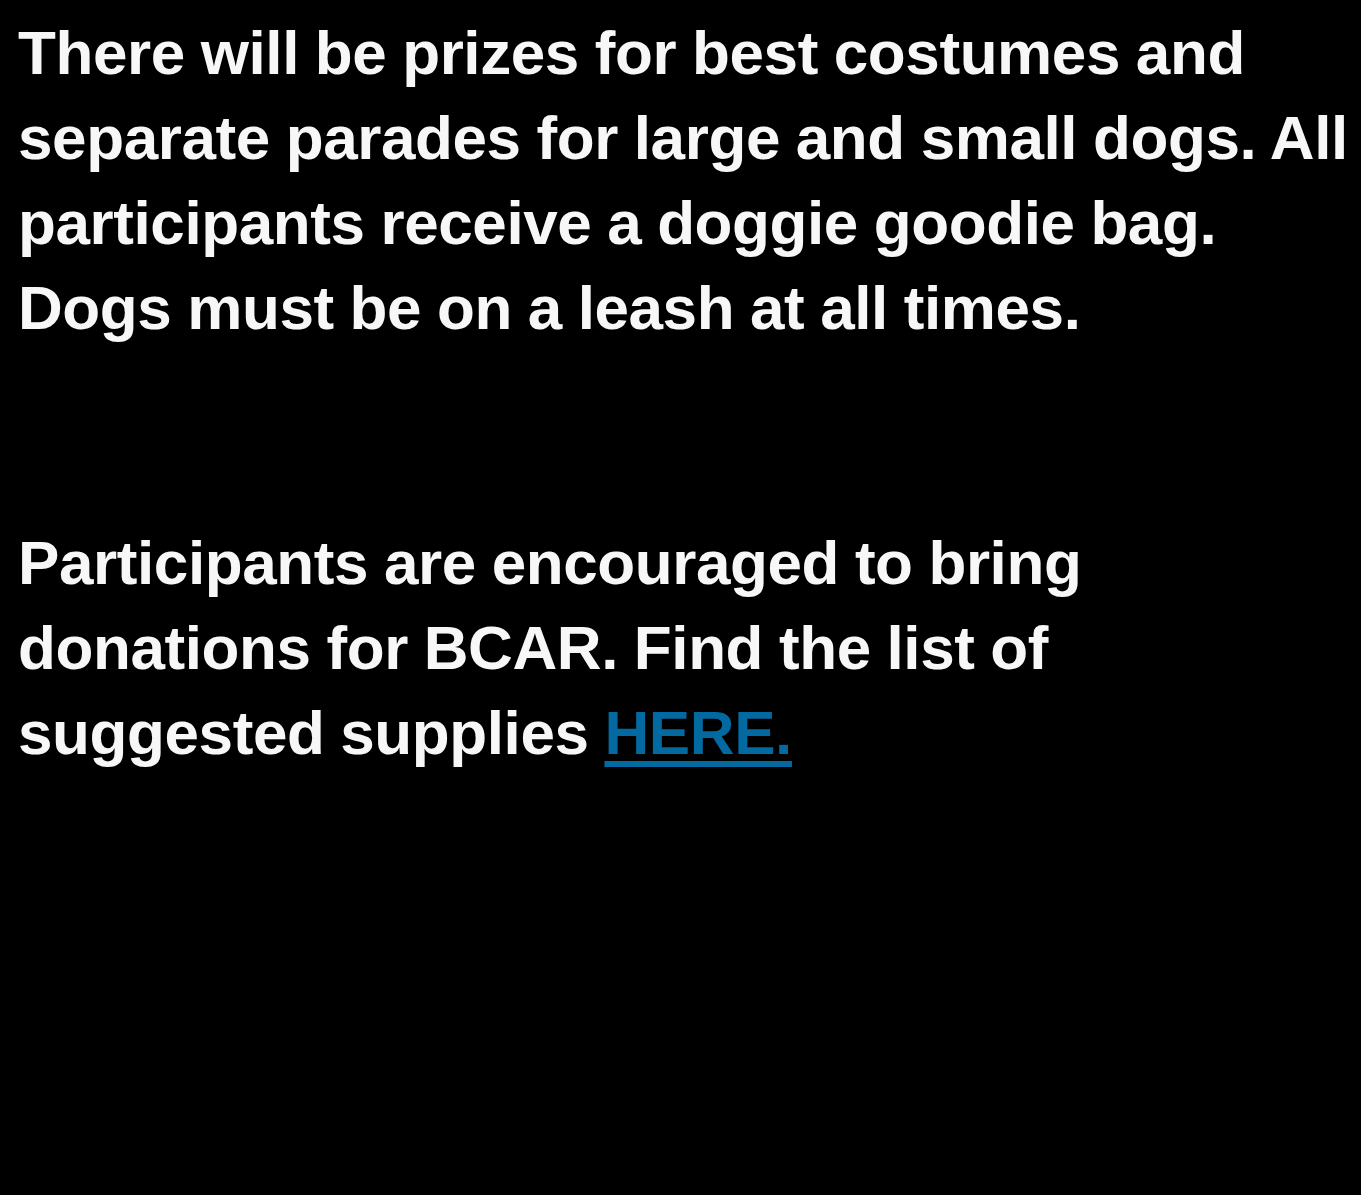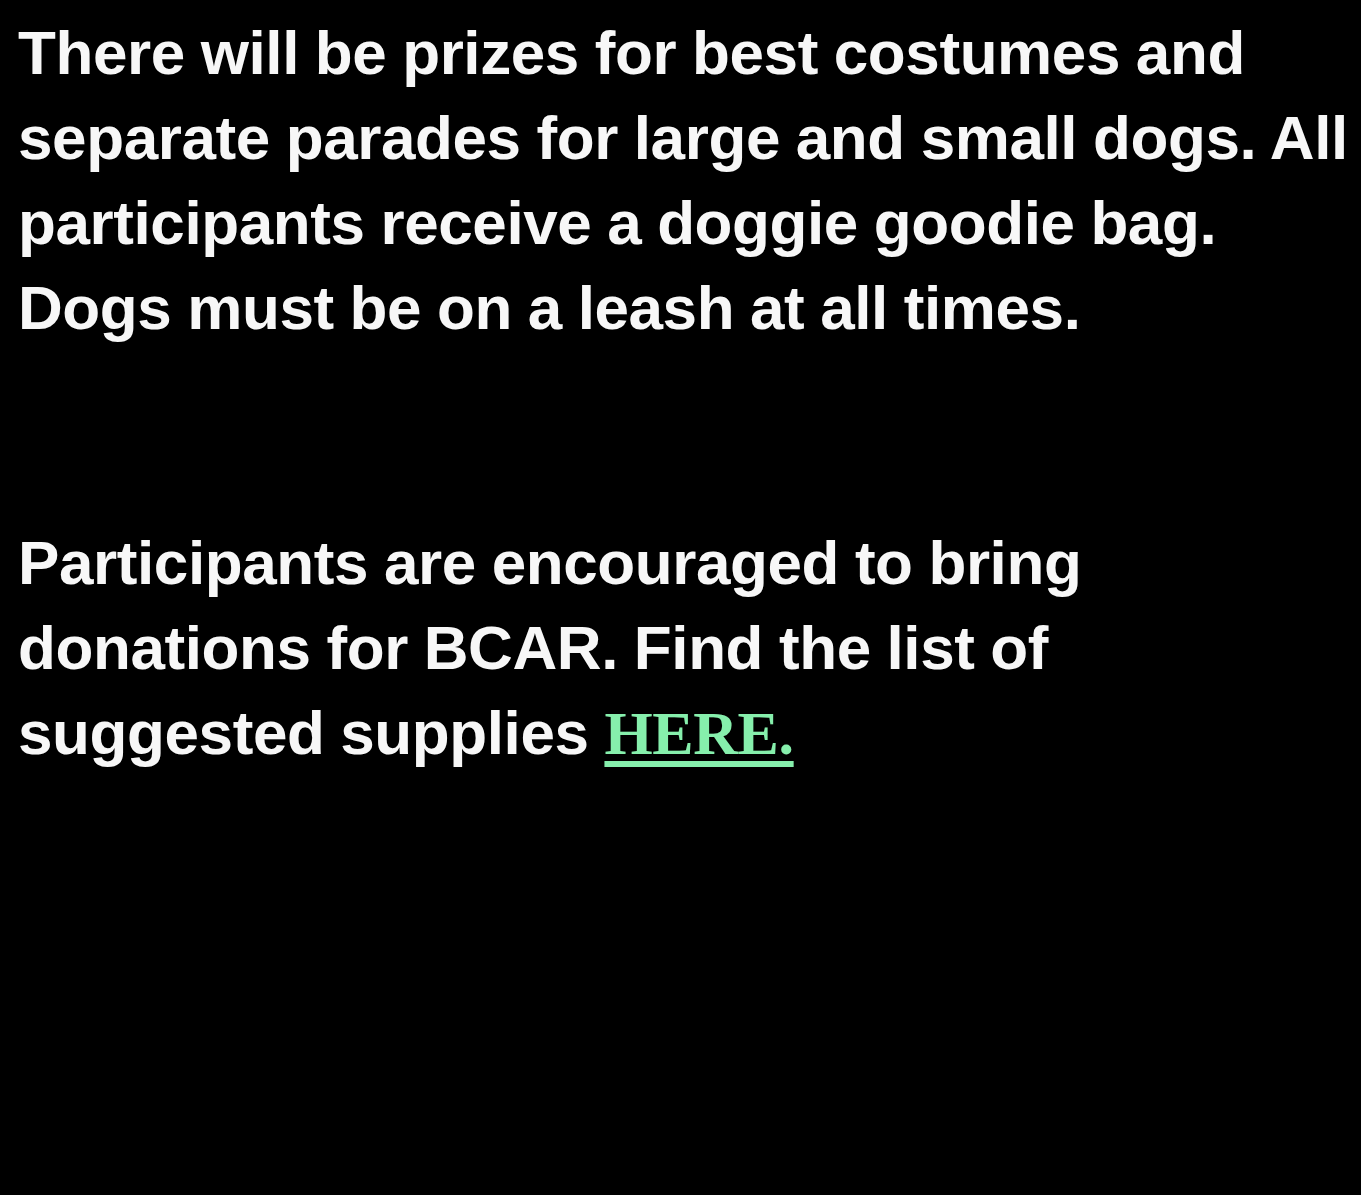--- a/index.html
+++ b/index.html
@@ -38,27 +38,26 @@
     white-space: normal;
   }
 
   .para-spacer {
     height: 85px;
     line-height: 85px;
     font-size: 62px;
   }
 
   .here-link {
-    color: #86efac;
+    color: #0369a1;
     text-decoration: underline;
     text-decoration-thickness: 6px;
     text-underline-offset: 7px;
     font-weight: 700;
     cursor: pointer;
-    font-family: Liberation Serif, serif;
   }
 
   #para-1 { margin-top: 6px; }
 </style>
 </head>
 <body>
 
 <div id="announcement">
 
   <p class="para" id="para-1">There will be prizes for best costumes and separate parades for large and small dogs. All participants receive a doggie goodie bag. Dogs must be on a leash at all times.</p>

